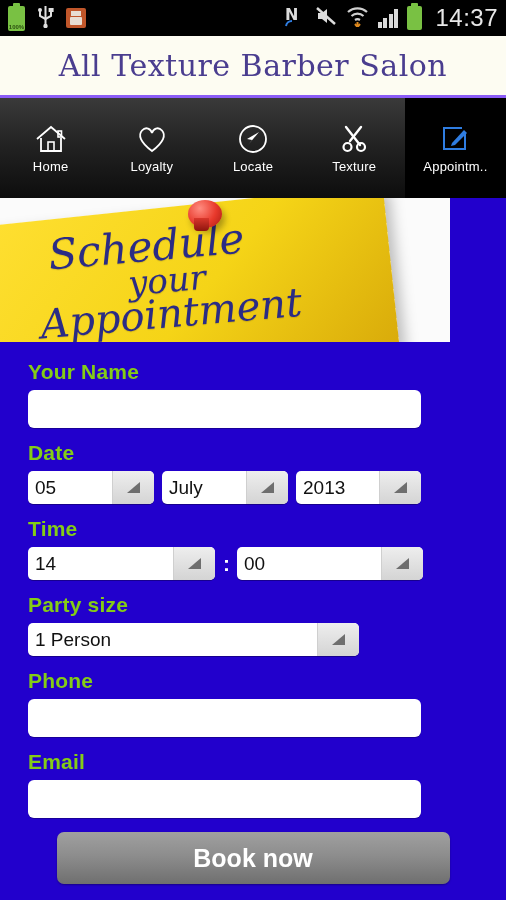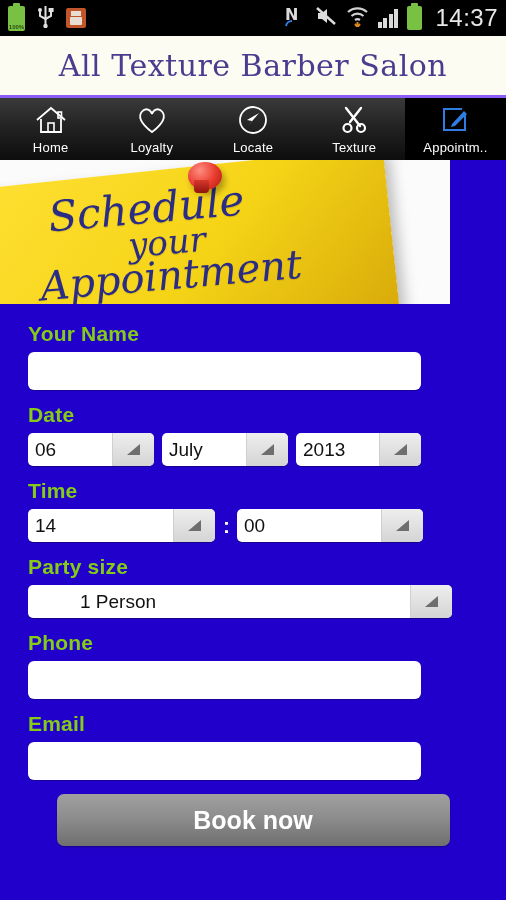--- a/index.html
+++ b/index.html
@@ -123,21 +123,21 @@
     font-family: "DejaVu Serif", serif;
     font-size: 30px;
     color: #4a3d8f;
     letter-spacing: 0.5px;
     font-style: normal;
     white-space: nowrap;
   }
 
   
   .navbar {
-    height: 62px;
+    height: 100px;
     display: flex;
     background: linear-gradient(to bottom, #3a3a3a 0%, #232323 45%, #0d0d0d 100%);
   }
   .navitem {
     flex: 1;
     display: flex;
     flex-direction: column;
     align-items: center;
     justify-content: center;
     gap: 3px;
@@ -286,21 +286,21 @@
   .tri {
     width: 0; height: 0;
     border-left: 13px solid transparent;
     border-bottom: 11px solid #6e6e6e;
   }
   .sel-day   { width: 126px; }
   .sel-month { width: 126px; }
   .sel-year  { width: 125px; }
   .sel-hour  { width: 187px; }
   .sel-min   { width: 186px; }
-  .sel-party { width: 424px; padding-left: 45px; }
+  .sel-party { width: 331px; }
   .colon {
     color: #ffffff;
     font-size: 21px;
     font-weight: bold;
     width: 6px;
     text-align: center;
   }
 
   .book-btn {
     margin: 14px auto 0 auto;
@@ -448,21 +448,21 @@
 
     <div class="field">
       <div class="field-label">Your Name</div>
       <input class="text-input" type="text" value="" style="">
     </div>
 
     <div class="field">
       <div class="field-label">Date</div>
       <div class="row">
         <div class="sel sel-day">
-          <span class="sel-val">06</span>
+          <span class="sel-val">05</span>
           <span class="sel-arrow">
               <i class="tri"></i>
             </span>
         </div>
         <div class="sel sel-month">
           <span class="sel-val">July</span>
           <span class="sel-arrow">
               <i class="tri"></i>
             </span>
         </div>

